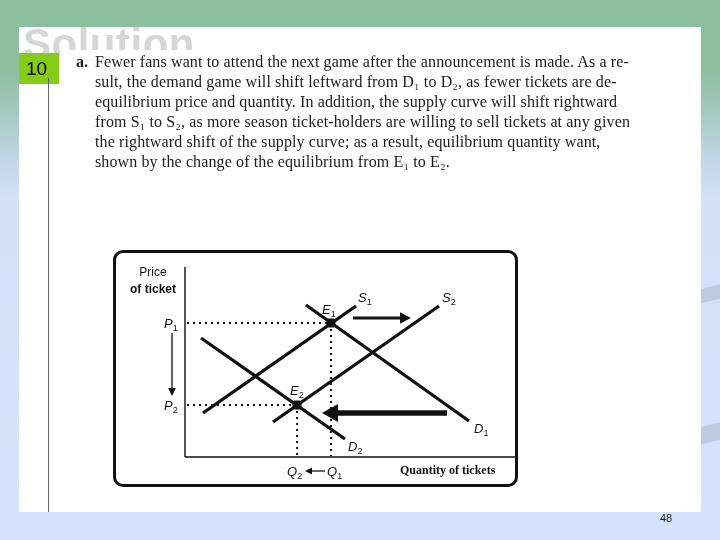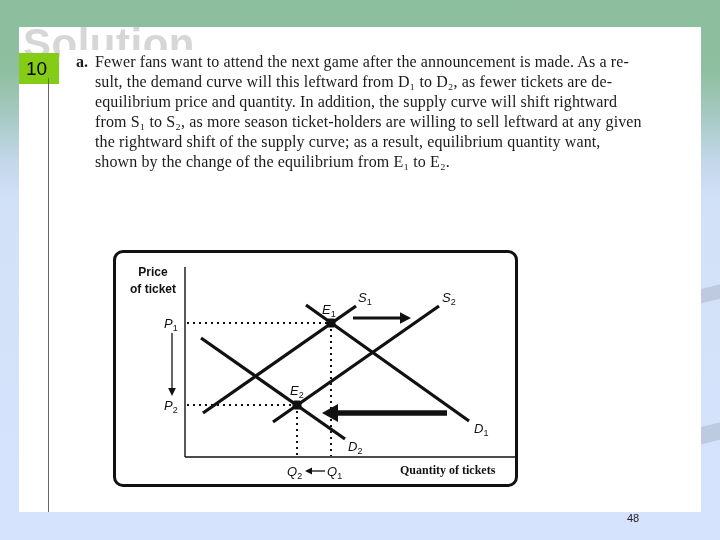--- a/index.html
+++ b/index.html
@@ -116,21 +116,21 @@
       position: absolute;
       left: 118px;
       top: 264px;
       width: 70px;
       text-align: center;
       font-family: "Liberation Sans", sans-serif;
       font-size: 12px;
       line-height: 17px;
       color: #111;
     }
-    .ylabel .l1 { display: block; font-weight: bold; }
+    .ylabel .l1 { display: block; font-weight: normal; }
     .ylabel .l2 { display: block; font-weight: 700; }
     .xlabel {
       position: absolute;
       left: 400px;
       top: 463px;
       font-family: Liberation Serif, serif;
       font-size: 12px;
       font-weight: 600;
       color: #111;
       white-space: nowrap;
@@ -138,21 +138,21 @@
     #chart-svg {
       position: absolute;
       left: 0;
       top: 0;
       width: 720px;
       height: 540px;
       pointer-events: none;
     }
     .page-number {
       position: absolute;
-      left: 627px;
+      left: 660px;
       top: 512px;
       font-family: "Liberation Sans", sans-serif;
       font-size: 11px;
       color: #222;
     }
   </style>
 </head>
 <body>
 
 <div class="swoosh" style="top:292px;height:14px;"></div>
@@ -167,23 +167,23 @@
 <div class="num-box">
   <span>10</span>
 </div>
 
 <div class="vrule"></div>
 
 <div class="item-marker">a.</div>
 
 <div class="para">
   <span class="line">Fewer fans want to attend the next game after the announcement is made. As a re-</span>
-  <span class="line">sult, the demand curve will this leftward from D₁ to D₂, as fewer tickets are de-</span>
+  <span class="line">sult, the demand game will shift leftward from D₁ to D₂, as fewer tickets are de-</span>
   <span class="line">equilibrium price and quantity. In addition, the supply curve will shift rightward</span>
-  <span class="line">from S₁ to S₂, as more season ticket-holders are willing to sell leftward at any given</span>
+  <span class="line">from S₁ to S₂, as more season ticket-holders are willing to sell tickets at any given</span>
   <span class="line">the rightward shift of the supply curve; as a result, equilibrium quantity want,</span>
   <span class="line">shown by the change of the equilibrium from E₁ to E₂.</span>
 </div>
 
 <div class="frame"></div>
 
 <div class="ylabel">
   <span class="l1">Price</span>
   <span class="l2">of ticket</span>
 </div>

